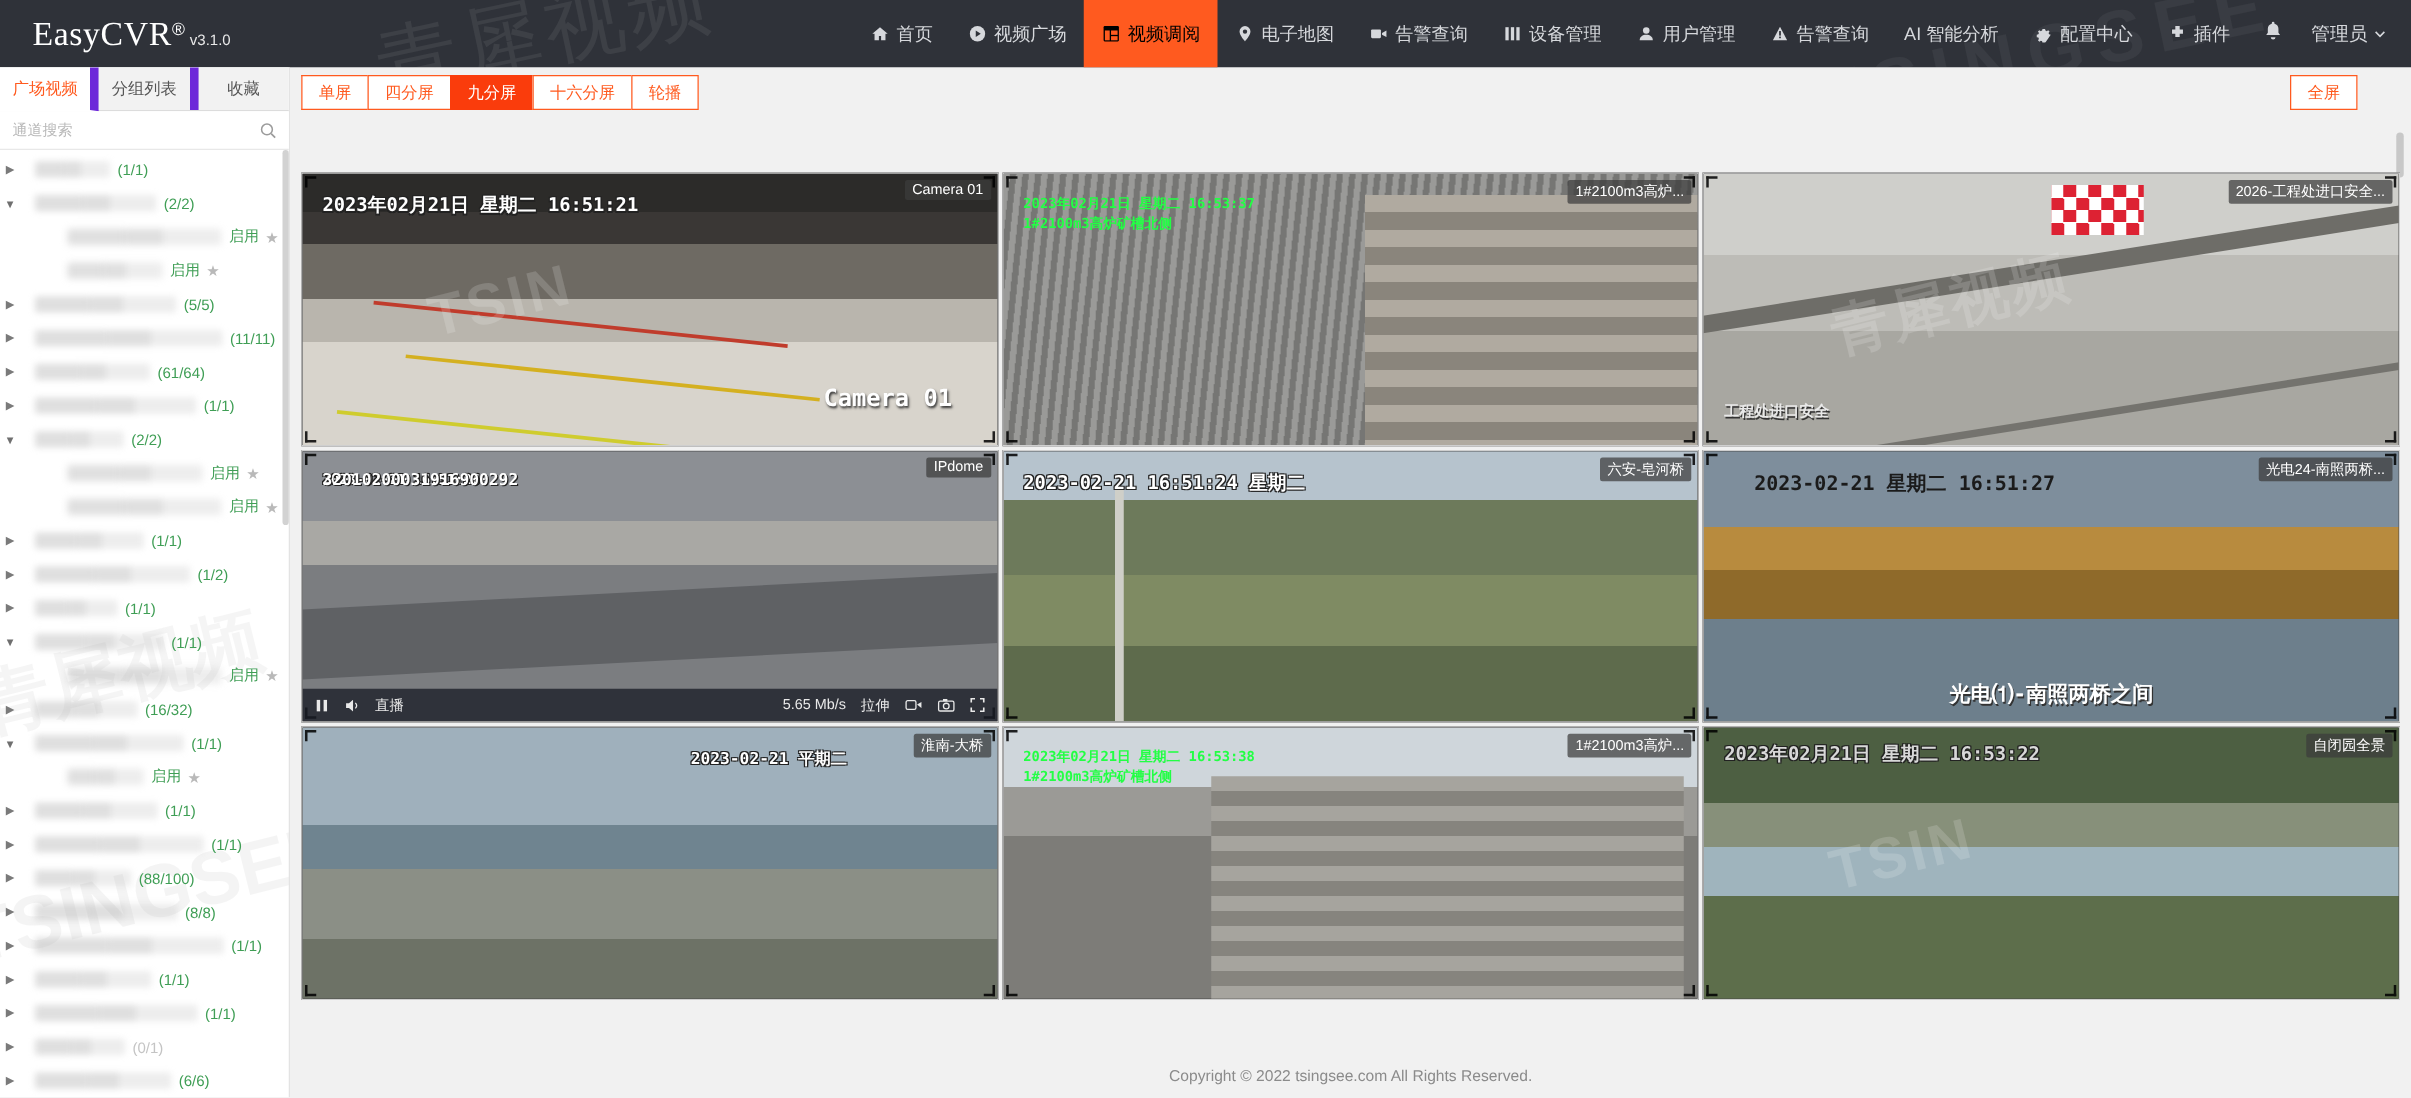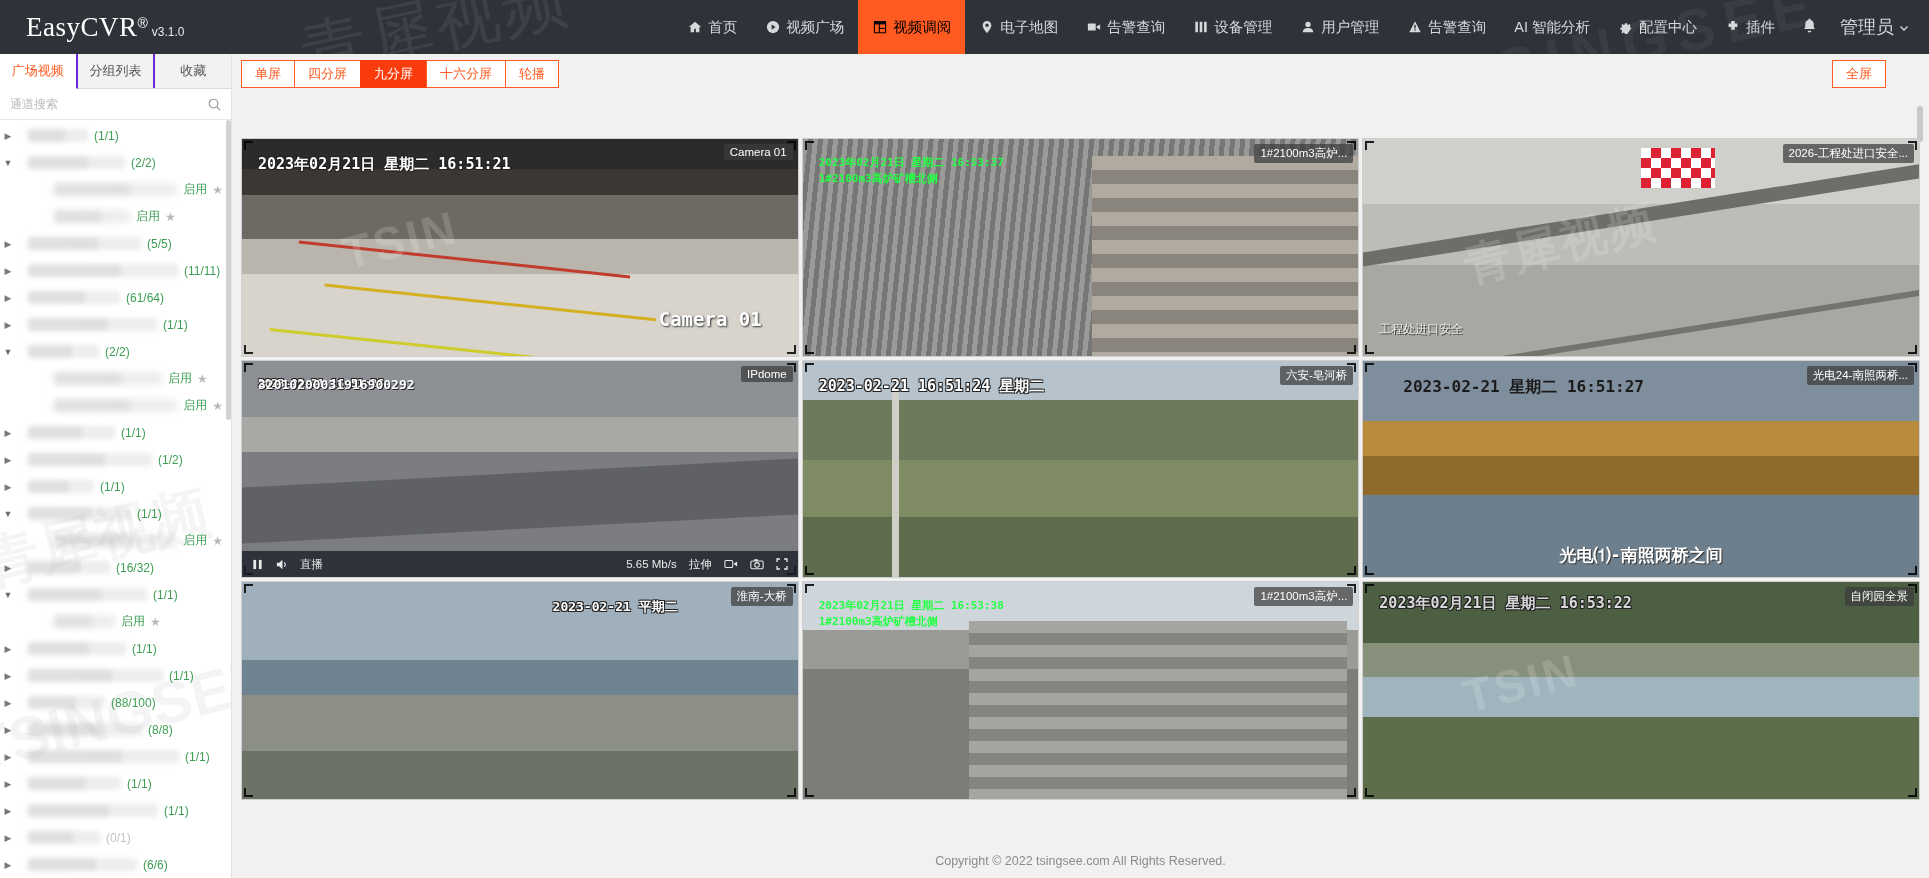--- a/index.html
+++ b/index.html
@@ -31,32 +31,32 @@
   .logo .ver { font-size: 12px; margin-left: 4px; color: #e9e9e9; }
 
   .nav { margin-left: auto; display: flex; align-items: stretch; height: 54px; z-index: 2; }
   .nav-item {
     display: flex; align-items: center; gap: 6px; padding: 0 14px; height: 54px;
     color: #d6d8dc; font-size: 14.5px; cursor: pointer; white-space: nowrap;
   }
   .nav-item.active { background: #ff5a1f; color: #000000; }
   .nav-item .ic { width: 15px; height: 15px; display: inline-flex; align-items: center; justify-content: center; }
   .nav-item .ic svg { display: block; }
-  .nav-user { display: flex; align-items: center; gap: 5px; padding: 0 20px 0 10px; color: #d6d8dc; font-size: 18px; cursor: pointer; }
+  .nav-user { display: flex; align-items: center; gap: 5px; padding: 0 20px 0 10px; color: #d6d8dc; font-size: 15px; cursor: pointer; }
   .bell { padding: 0 12px; display: flex; align-items: center; cursor: pointer; }
 
   
   .body { flex: 1; display: flex; min-height: 0; background: #f1f1f1; }
 
   
   .sidebar { width: 232px; background: #fff; display: flex; flex-direction: column; border-right: 1px solid #e3e3e3; position: relative; }
   .side-tabs { display: flex; height: 35px; border-bottom: 1px solid #dcdcdc; background: #f7f7f7; }
   .side-tab {
     flex: 1; display: flex; align-items: center; justify-content: center; font-size: 13px;
-    color: #555; border-right: 2px solid #6d28d9; background: #f2f2f2; cursor: pointer;
+    color: #555; border-right: 7px solid #6d28d9; background: #f2f2f2; cursor: pointer;
   }
   .side-tab:last-child { border-right: none; }
   .side-tab.active { background: #fff; color: #ff5a1f; border-bottom: 1px solid #fff; margin-bottom: -1px; }
   .side-search {
     height: 31px; display: flex; align-items: center; border-bottom: 1px solid #e8e8e8;
     background: #fff; padding: 0 8px 0 10px; position: relative;
   }
   .side-search input {
     flex: 1; border: none; outline: none; font-size: 12px; color: #555; background: transparent;
     font-family: "Liberation Sans", sans-serif;
@@ -549,21 +549,21 @@
           </div>
           <div class="cell">
             <div class="sc3">
               <div class="flag"></div>
             </div>
             <div class="corner c-tl"></div>
             <div class="corner c-tr"></div>
             <div class="corner c-bl"></div>
             <div class="corner c-br"></div>
             <div class="cellwm" style="left: 18%; top: 34%;">青犀视频</div>
-            <div class="ovl-time" style="color: rgb(233, 233, 233); font-weight: normal; left: 16px; bottom: 18px; font-size: 12px; text-shadow: rgb(51, 51, 51) 1px 1px 0px;">工程处进口安全</div>
+            <div class="ovl-time" style="color: rgb(233, 233, 233); font-weight: bold; left: 16px; bottom: 18px; font-size: 12px; text-shadow: rgb(51, 51, 51) 1px 1px 0px;">工程处进口安全</div>
             <div class="ovl-name">2026-工程处进口安全...</div>
           </div>
           <div class="cell">
             <div class="sc4"></div>
             <div class="corner c-tl"></div>
             <div class="corner c-tr"></div>
             <div class="corner c-bl"></div>
             <div class="corner c-br"></div>
             <div class="ovl-time" style="color: rgb(255, 255, 255); font-size: 11px; font-weight: bold; left: 16px; top: 16px; text-shadow: rgb(34, 34, 34) 1px 1px 0px, rgb(34, 34, 34) -1px -1px 0px, rgb(34, 34, 34) 1px -1px 0px, rgb(34, 34, 34) -1px 1px 0px;">2023-02-21 16:51:26</div>
             <div class="ovl-time" style="color: rgb(255, 255, 255); font-weight: bold; left: 16px; top: 16px; font-size: 13px; text-shadow: rgb(34, 34, 34) 1px 1px 0px;">32010200031916900292</div>

